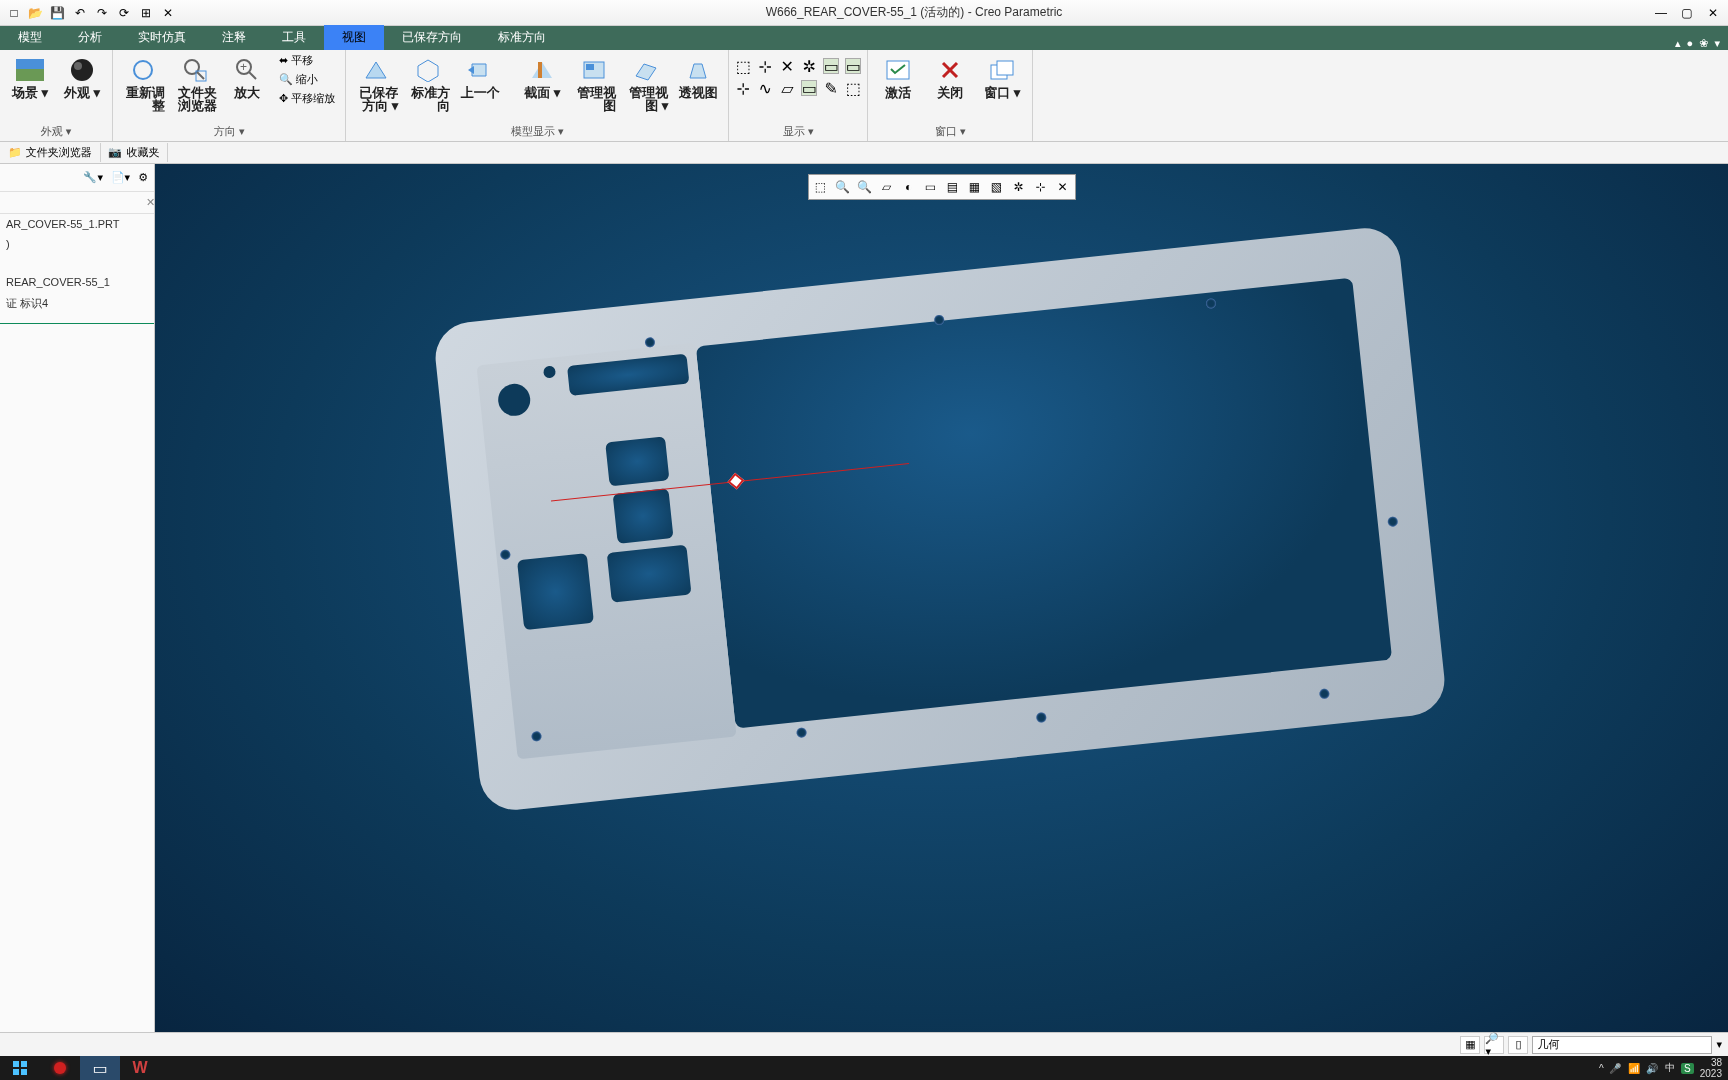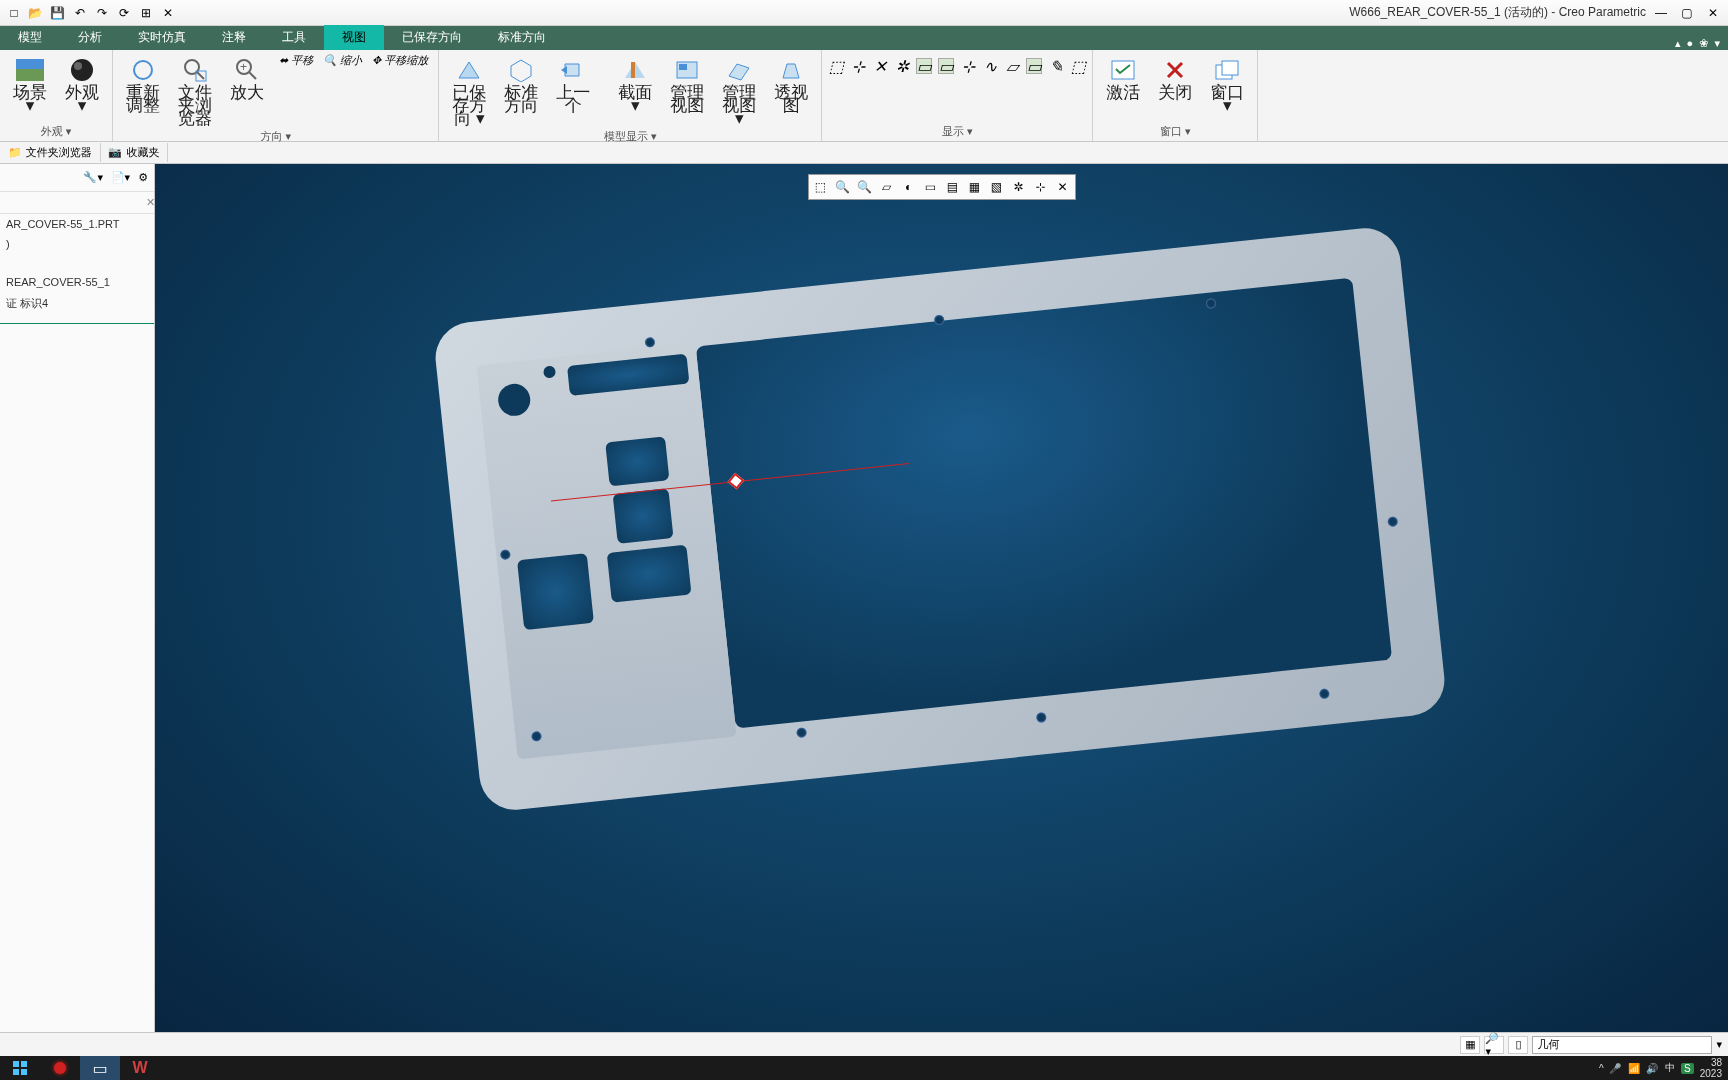--- a/index.html
+++ b/index.html
@@ -2,39 +2,39 @@
 <html><head>
 <meta charset="utf-8">
 <style>
 * { margin:0; padding:0; box-sizing:border-box; font-family:"Microsoft YaHei",Arial,sans-serif; }
 body { width:1728px; height:1080px; overflow:hidden; background:#f0f0f0; position:relative; }
 
 
 .title-bar { height:26px; background:linear-gradient(#fdfdfd,#f0f0f0); display:flex; align-items:center; border-bottom:1px solid #d0d0d0; }
 .qat { display:flex; align-items:center; gap:2px; padding:0 4px; }
 .qat-btn { width:20px; height:20px; display:flex; align-items:center; justify-content:center; font-size:12px; cursor:pointer; }
-.title-text { flex:1; text-align:right; font-size:12px; color:#333; }
+.title-text { flex:1; text-align:center; font-size:12px; color:#333; }
 .win-controls { display:flex; gap:8px; padding:0 6px; }
 .win-btn { width:18px; height:18px; display:flex; align-items:center; justify-content:center; font-size:12px; cursor:pointer; }
 
 
 .ribbon-tabs { height:24px; background:#3e6b5a; display:flex; align-items:flex-end; }
 .tab { padding:4px 18px; font-size:12px; color:#fff; cursor:pointer; }
-.tab.active { background:#14b8a6; color:#000; }
+.tab.active { background:#3b82f6; color:#000; }
 .tab-right { margin-left:auto; display:flex; gap:6px; padding:0 8px; color:#fff; font-size:11px; }
 
 
 .ribbon { height:92px; background:#f4f4f4; display:flex; border-bottom:1px solid #c8c8c8; }
 .group { display:flex; flex-direction:column; align-items:center; border-right:1px solid #d0d0d0; padding:2px 6px 0; }
 .group-content { display:flex; align-items:flex-start; gap:4px; flex:1; }
 .group-label { font-size:11px; color:#555; padding:2px 0; }
 .big-btn { display:flex; flex-direction:column; align-items:center; width:48px; padding:2px; cursor:pointer; }
 .big-icon { width:32px; height:32px; display:flex; align-items:center; justify-content:center; }
-.big-label { font-size:17px; text-align:center; line-height:13px; color:#222; }
-.small-col { display:flex; gap:2px;font-style:italic; }
+.big-label { font-size:13px; text-align:right; line-height:13px; color:#222;font-weight:bold; }
+.small-col { display:flex; flex-direction:column; gap:2px; }
 .small-btn { display:flex; align-items:center; gap:4px; padding:1px 4px; font-size:11px; cursor:pointer; white-space:nowrap; }
 .small-icon { width:16px; height:16px; display:inline-flex; align-items:center; justify-content:center; }
 
 
 .panels-row { height:22px; background:#f4f4f4; display:flex; align-items:center; border-bottom:1px solid #c8c8c8; font-size:11px; }
 .panel-tab { padding:2px 8px; display:flex; align-items:center; gap:4px; cursor:pointer; border-right:1px solid #d0d0d0; }
 
 
 .main { position:absolute; top:164px; left:0; right:0; bottom:48px; display:flex; }
 .sidebar { width:155px; background:#fafafa; border-right:1px solid #c8c8c8; display:flex; flex-direction:column; font-size:11px; }

